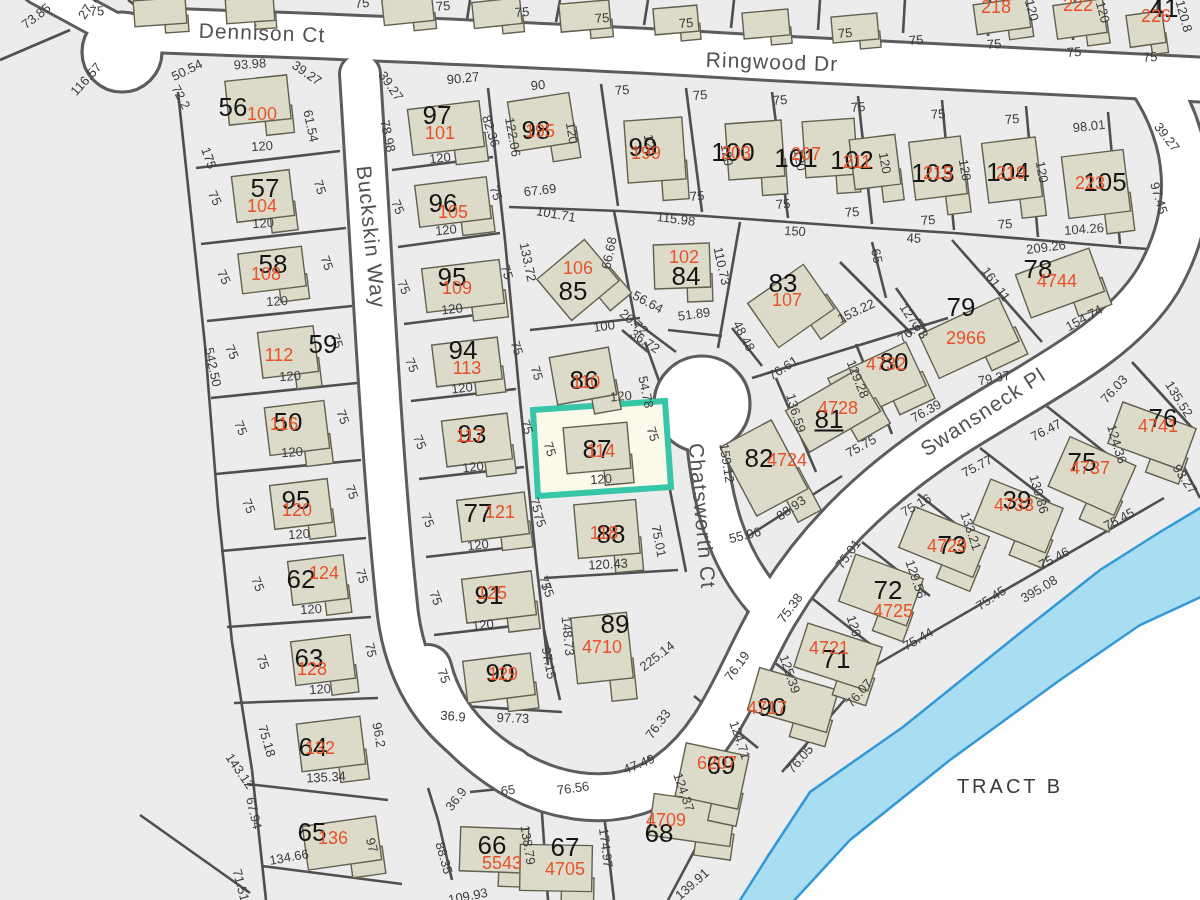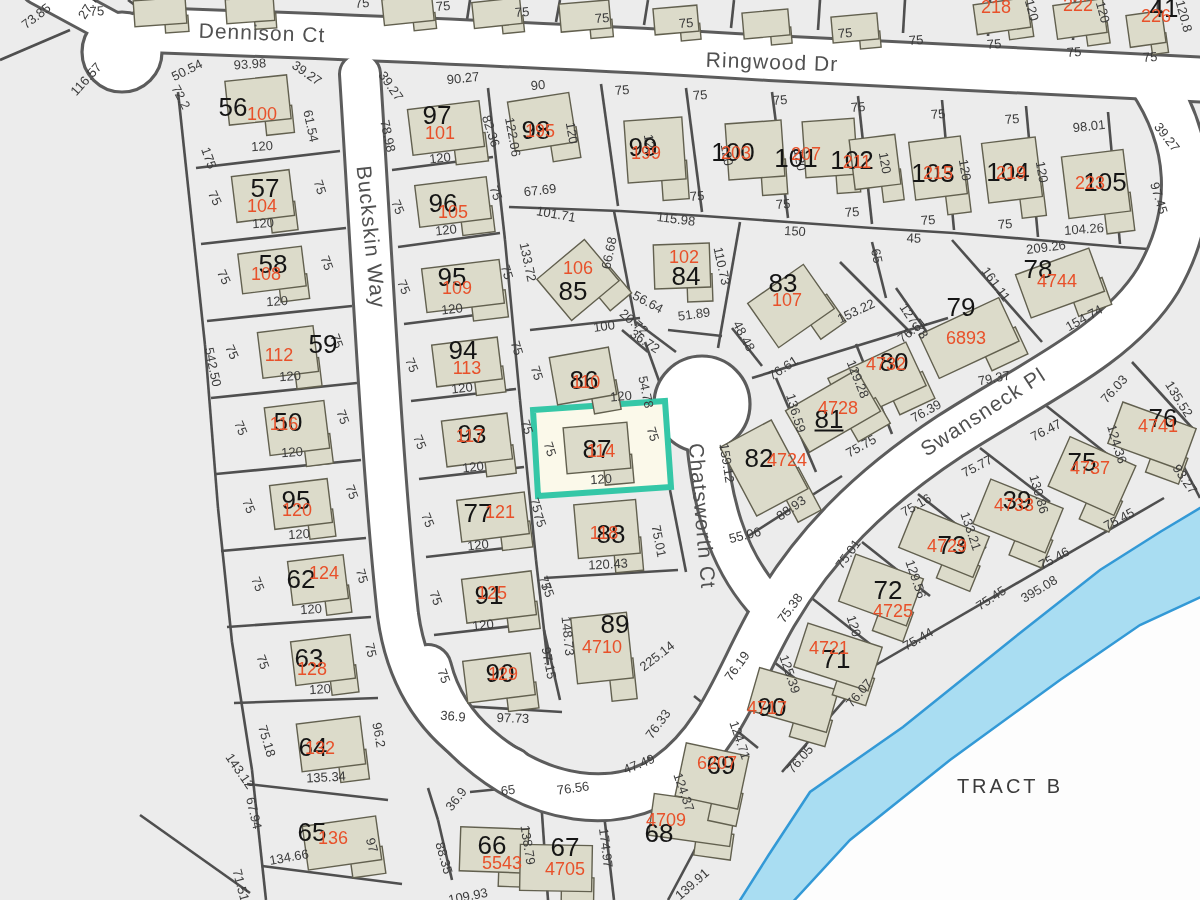--- a/index.html
+++ b/index.html
@@ -642,21 +642,21 @@
       <div class="lbl addr" style="left: 666px; top: 820px; transform: translate(-50%, -50%) rotate(0deg);">4709</div>
       <div class="lbl addr" style="left: 717px; top: 763px; transform: translate(-50%, -50%) rotate(0deg);">6207</div>
       <div class="lbl addr" style="left: 767px; top: 708px; transform: translate(-50%, -50%) rotate(0deg);">4717</div>
       <div class="lbl addr" style="left: 829px; top: 648px; transform: translate(-50%, -50%) rotate(0deg);">4721</div>
       <div class="lbl addr" style="left: 893px; top: 611px; transform: translate(-50%, -50%) rotate(0deg);">4725</div>
       <div class="lbl addr" style="left: 947px; top: 546px; transform: translate(-50%, -50%) rotate(0deg);">4729</div>
       <div class="lbl addr" style="left: 1014px; top: 505px; transform: translate(-50%, -50%) rotate(0deg);">4733</div>
       <div class="lbl addr" style="left: 1090px; top: 468px; transform: translate(-50%, -50%) rotate(0deg);">4737</div>
       <div class="lbl addr" style="left: 1158px; top: 426px; transform: translate(-50%, -50%) rotate(0deg);">4741</div>
       <div class="lbl addr" style="left: 1057px; top: 281px; transform: translate(-50%, -50%) rotate(0deg);">4744</div>
-      <div class="lbl addr" style="left: 966px; top: 338px; transform: translate(-50%, -50%) rotate(0deg);">6893</div>
+      <div class="lbl addr" style="left: 966px; top: 338px; transform: translate(-50%, -50%) rotate(0deg);">2966</div>
       <div class="lbl addr" style="left: 886px; top: 364px; transform: translate(-50%, -50%) rotate(0deg);">4732</div>
       <div class="lbl addr" style="left: 838px; top: 408px; transform: translate(-50%, -50%) rotate(0deg);">4728</div>
       <div class="lbl addr" style="left: 787px; top: 460px; transform: translate(-50%, -50%) rotate(0deg);">4724</div>
       <div class="lbl street" style="left: 262px; top: 33px; transform: translate(-50%, -50%) rotate(2deg);">Dennison Ct</div>
       <div class="lbl street" style="left: 772px; top: 62px; transform: translate(-50%, -50%) rotate(2deg);">Ringwood Dr</div>
       <div class="lbl street" style="left: 371px; top: 237px; transform: translate(-50%, -50%) rotate(84deg);">Buckskin Way</div>
       <div class="lbl street" style="left: 702px; top: 516px; transform: translate(-50%, -50%) rotate(85deg);">Chatsworth Ct</div>
       <div class="lbl street" style="left: 983px; top: 412px; transform: translate(-50%, -50%) rotate(-33deg);">Swansneck Pl</div>
       <div class="lbl tract" style="left: 1010px; top: 786px; transform: translate(-50%, -50%) rotate(0deg);">TRACT B</div>
     </div>

